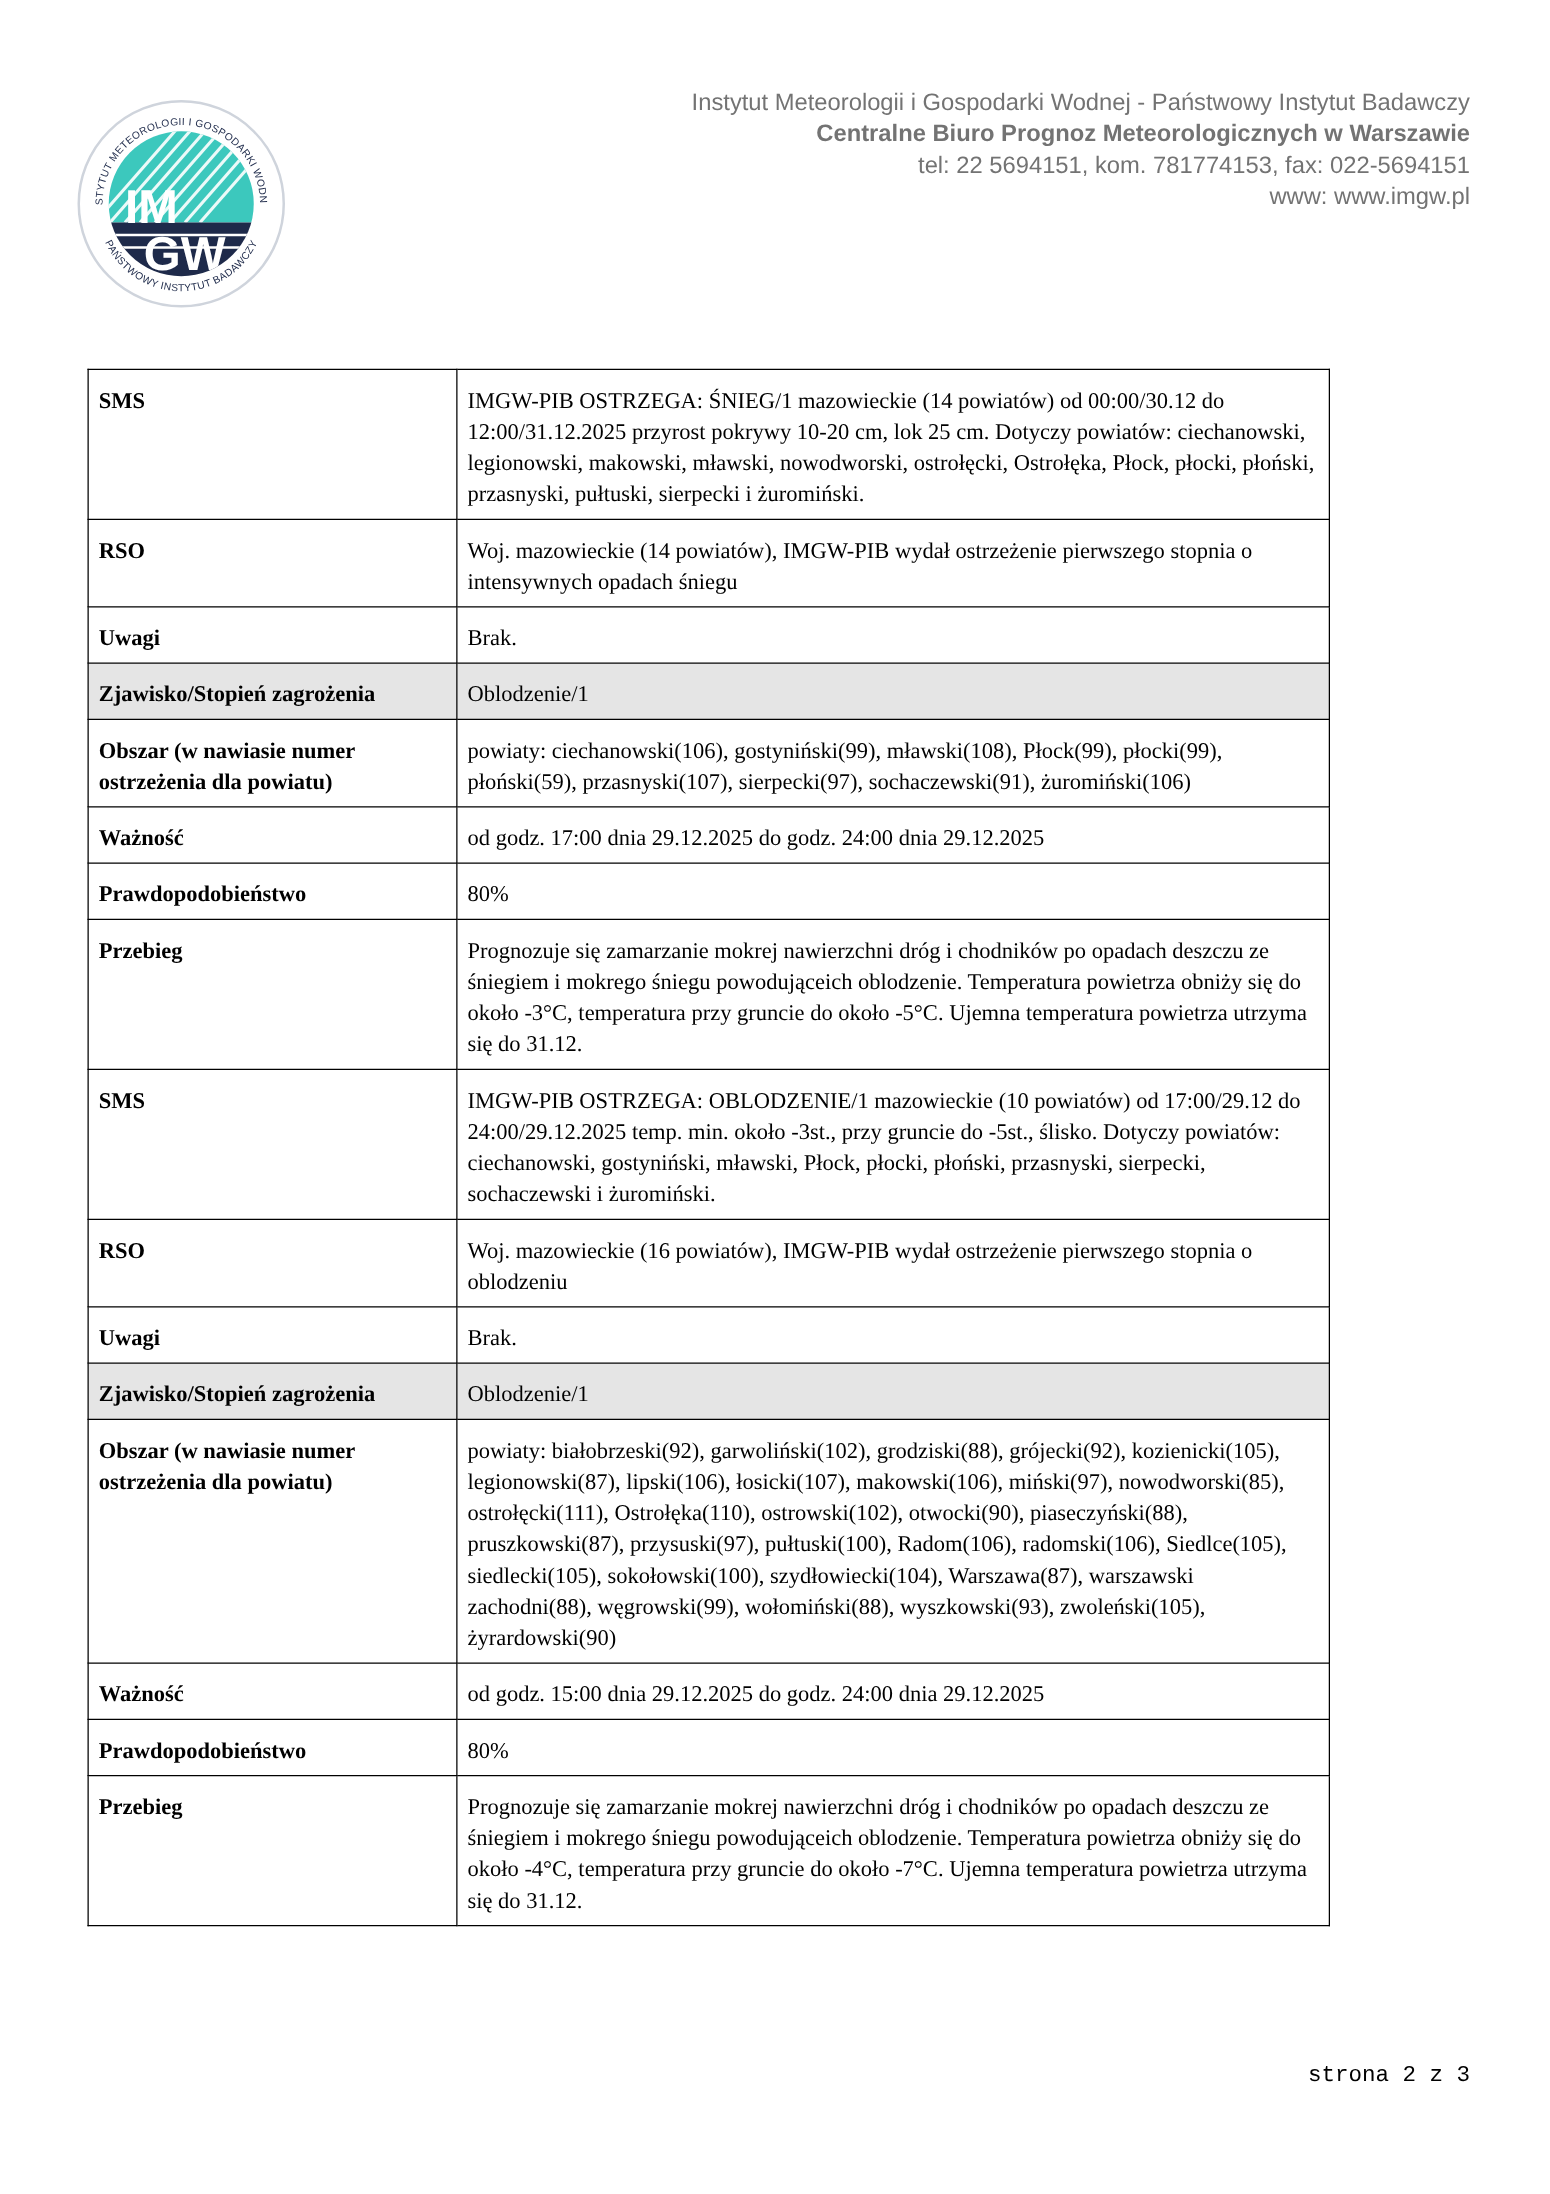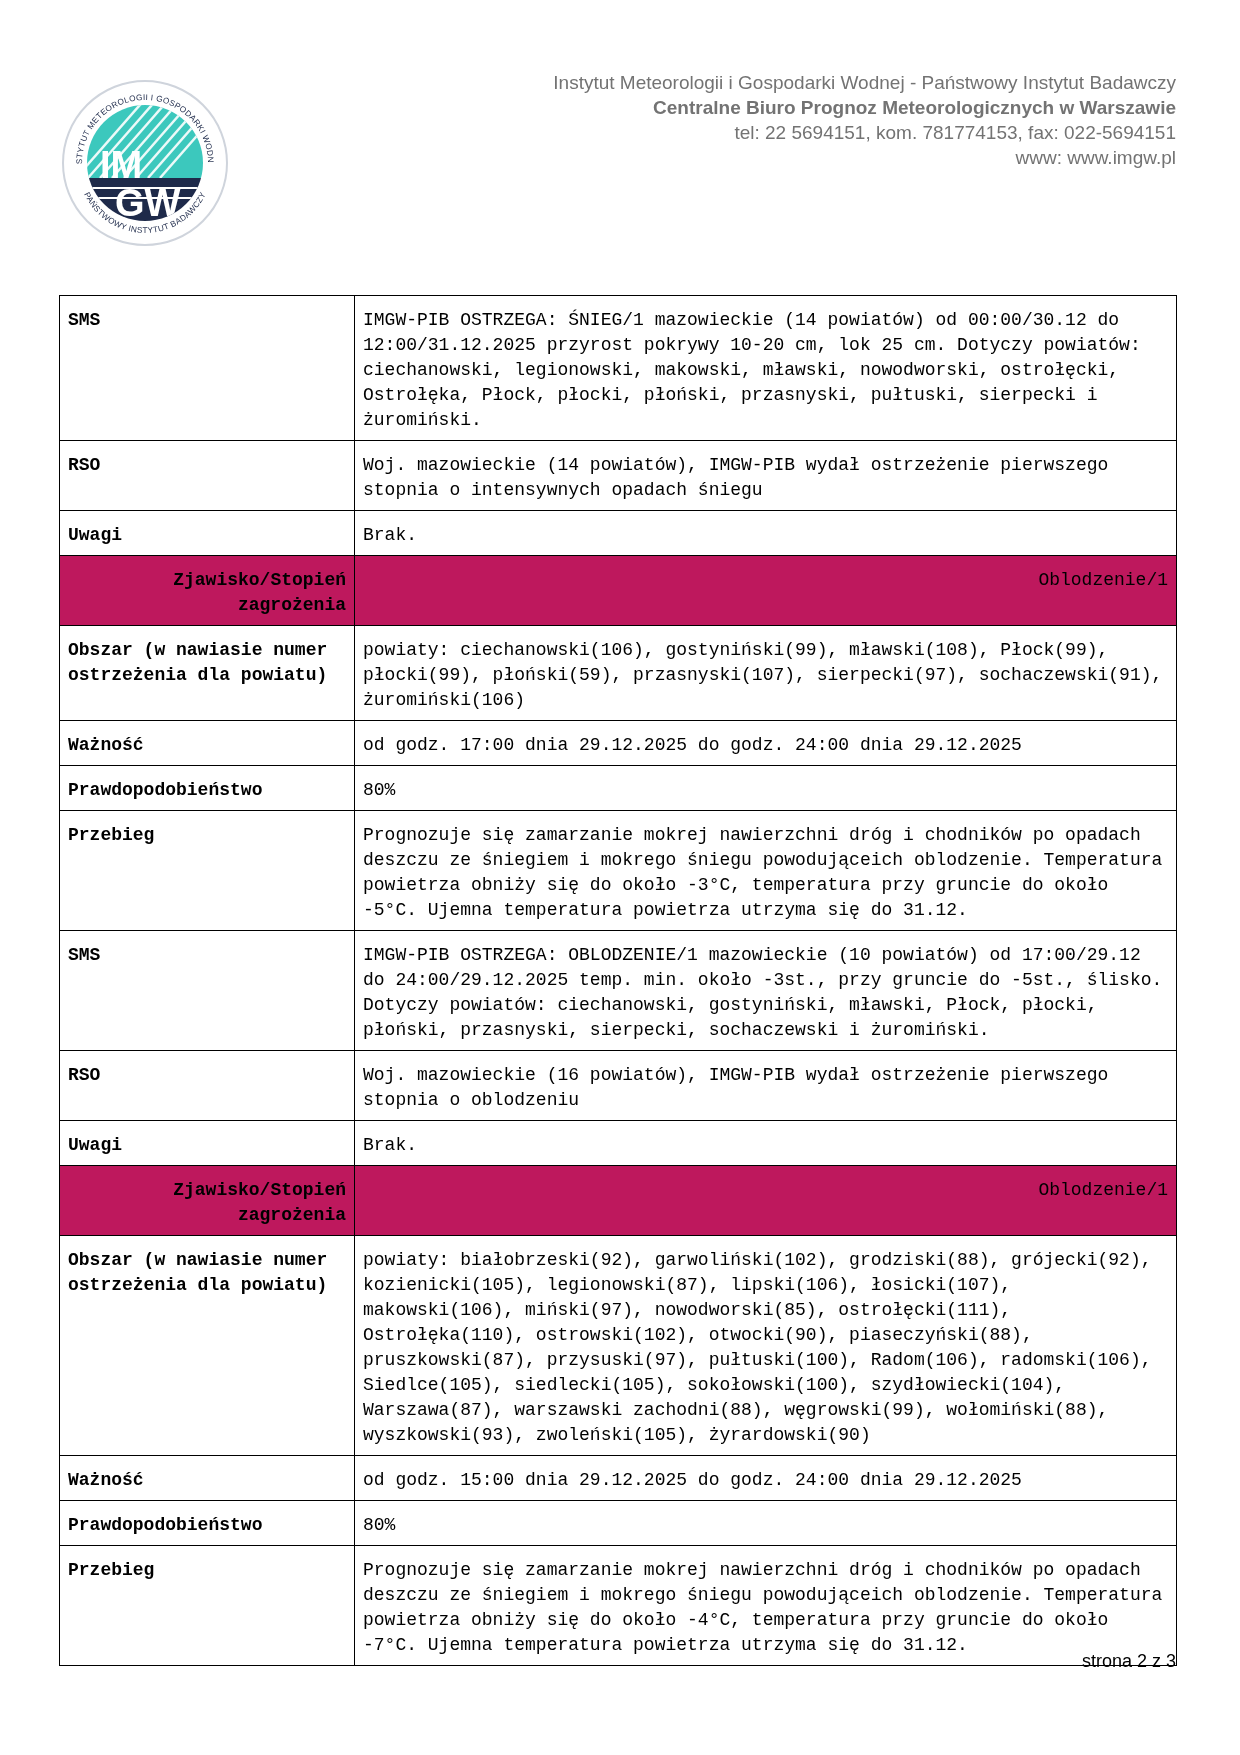--- a/index.html
+++ b/index.html
@@ -1,26 +1,26 @@
 <!DOCTYPE html>
 <html><head>
 <meta charset="utf-8">
 <style>
   html, body { margin: 0; padding: 0; background: #ffffff; }
   body { width: 1240px; height: 1755px; position: relative; overflow: hidden; }
   .logo { position: absolute; left: 60px; top: 78px; width: 170px; height: 170px; }
   .header { position: absolute; right: 64px; top: 70px; text-align: right;
     font-family: "Liberation Sans", sans-serif; color: #737373; font-size: 19px; line-height: 25px; }
   .header .bold { font-weight: bold; }
-  table.warn { position: absolute; left: 59px; top: 295px; width: 1118px;
-    border-collapse: collapse; font-family: Liberation Mono, monospace; font-size: 18px; color: #000; }
+  table.warn { position: absolute; left: 70px; top: 295px; width: 994px;
+    border-collapse: collapse; font-family: Liberation Serif, serif; font-size: 18px; color: #000; }
   table.warn td { border: 1px solid #000; vertical-align: top; padding: 12px 8px 7px 8px; line-height: 25px; }
   table.warn td.label { width: 278px; font-weight: bold; }
-  table.warn tr.hl td { background: #be185d; text-align: right; }
-  .footer { position: absolute; right: 64px; top: 1651px; font-family: Liberation Sans, sans-serif;
+  table.warn tr.hl td { background: #e5e5e5; }
+  .footer { position: absolute; right: 64px; top: 1651px; font-family: Liberation Mono, monospace;
     font-size: 18px; color: #000; }
 </style>
 </head>
 <body>
 
 <div class="logo">
   <svg width="170" height="170" viewBox="0 0 170 170">
     <defs>
       <clipPath id="inner">
           <circle cx="85" cy="85" r="58"></circle>

